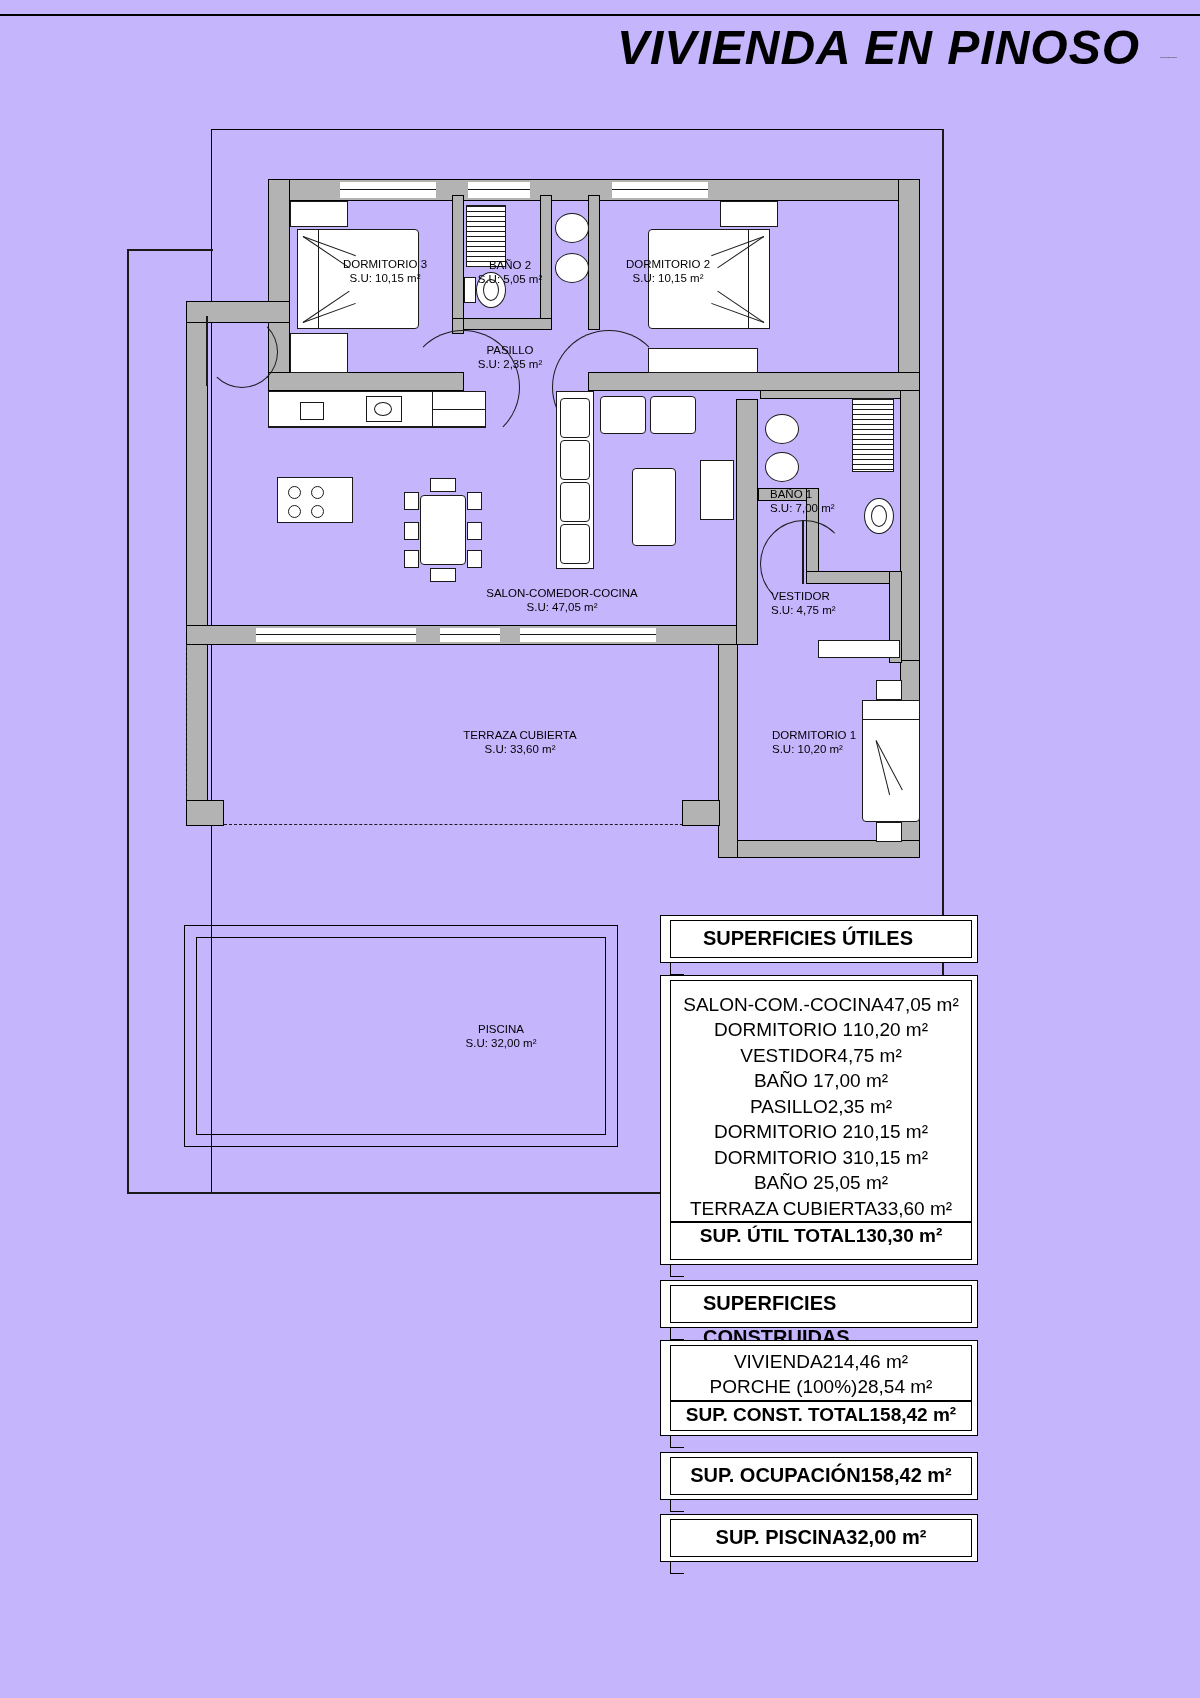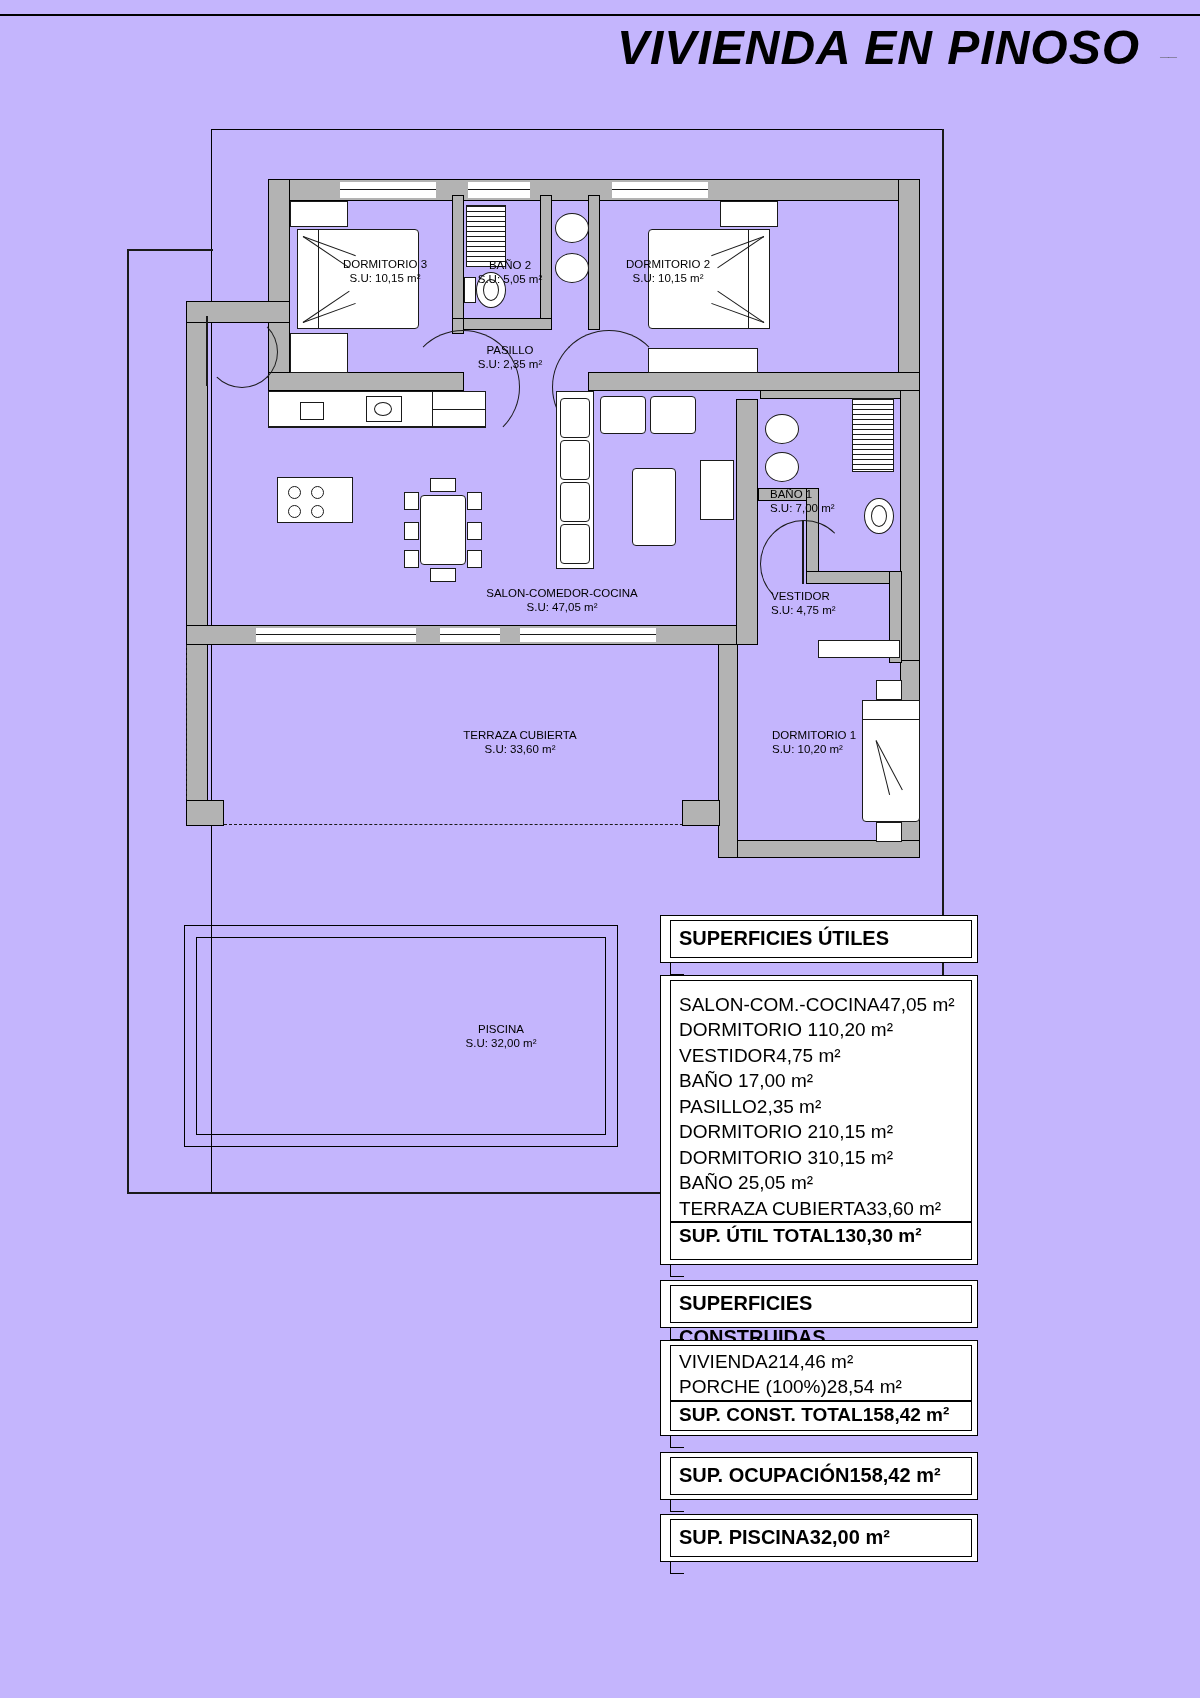--- a/index.html
+++ b/index.html
@@ -66,30 +66,30 @@
   .tbl .outer{
     position:absolute;left:0;top:0;right:0;bottom:0;
     border:1.5px solid #000;box-sizing:border-box;
   }
   .tbl .inner{
     position:absolute;left:10px;top:5px;right:6px;bottom:5px;
     border:1.8px solid #000;box-sizing:border-box;background:#fff;
     display:flex;flex-direction:column;justify-content:center;
   }
   .trow{
-    display:flex;align-items:center;justify-content:flex-start;
+    display:flex;align-items:center;justify-content:center;
     padding:0 8px;font-size:19px;line-height:25.5px;color:#000;
     white-space:nowrap;
   }
   .trow .v{font-variant-numeric:tabular-nums;}
   .trow.total{
     font-weight:bold;border-top:2px solid #000;
   }
   .thead{
-    font-size:20px;font-weight:bold;padding:0 8px;line-height:34px;color:#000;
+    font-size:20px;font-weight:bold;padding:0 8px;line-height:34px;color:#000;margin-left:24px;
   }
   .hdrbox .inner{display:block;}
   
   .stub{position:absolute;border-left:1.5px solid #000;border-bottom:1.5px solid #000;box-sizing:border-box;}
 </style>
 </head>
 <body>
 
 <div id="page">
 

